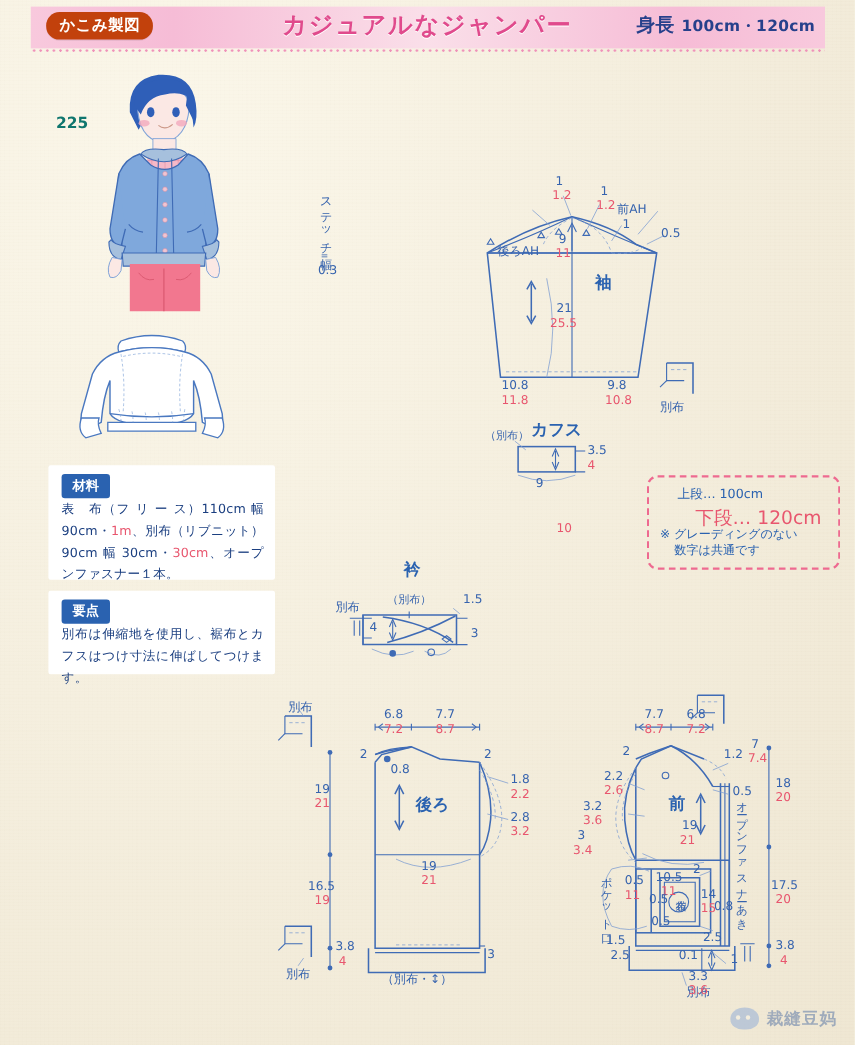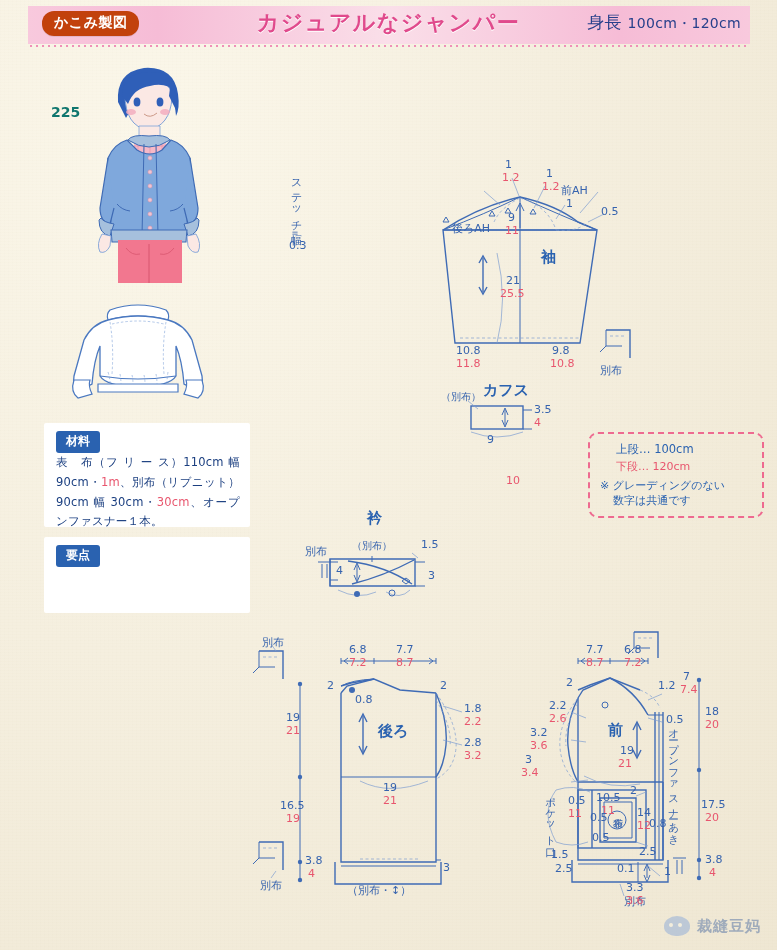--- a/index.html
+++ b/index.html
@@ -36,21 +36,21 @@
     padding:3px 12px 4px;font-size:14px;font-weight:bold;letter-spacing:.5px;
     box-shadow:0 1px 0 rgba(0,0,0,.08);
   }
   .hdr-title{
     position:absolute;left:0;top:8px;width:777px;text-align:center;
     font-size:22px;font-weight:bold;color:#e04a8c;letter-spacing:1.5px;
     text-shadow:0 1px 0 #fff;
   }
   .hdr-size{
     position:absolute;right:36px;top:11px;
-    font-size:17px;font-weight:normal;color:#27408b;letter-spacing:.3px;
+    font-size:17px;font-weight:bold;color:#27408b;letter-spacing:.3px;
   }
   .hdr-size .u{font-size:14px;}
 
   
   .pageno{position:absolute;left:51px;top:104px;font-size:14px;font-weight:bold;color:#0f766e;}
 
   
   .infobox{
     position:absolute;background:#ffffff;border-radius:2px;
   }
@@ -64,21 +64,21 @@
     letter-spacing:.2px;text-align:justify;
   }
   .rd{color:#e8566e;}
 
   
   .legend{
     position:absolute;left:588px;top:432px;width:172px;height:82px;
     border:2px dashed #ee6a90;border-radius:10px;
   }
   .legend .l1{position:absolute;left:26px;top:8px;font-size:11.5px;color:#2a62b0;text-align:right;}
-  .legend .l2{position:absolute;left:26px;top:25px;font-size:11px;color:#2a62b0;}
+  .legend .l2{position:absolute;left:42px;top:25px;font-size:17px;color:#2a62b0;}
   .legend .l2 .v{color:#e8566e;}
   .legend .l3{position:absolute;left:10px;top:45px;font-size:11px;color:#2a62b0;line-height:1.35;}
 
   
   .n{position:absolute;font-size:11px;color:#3663ae;white-space:nowrap;line-height:1.05;}
   .n.r{color:#e8566e;}
   .n.ttl{font-size:15px;font-weight:bold;color:#2a62b0;}
   .n.sm{font-size:10px;}
   .n.vert{writing-mode:vertical-rl;text-orientation:upright;letter-spacing:1px;}
 
@@ -184,20 +184,21 @@
   <path d="M154 92 Q158 104 150 110 L136 106 Q140 98 138 92Z" fill="#fff" stroke="#4a78c0" stroke-width="1.2"></path>
 </svg>
 
 <div class="infobox" style="left:44px;top:423px;width:206px;height:104px;">
   <div class="ib-tag">材料</div>
   <div class="ib-body">表　布（フ リ ー ス）110cm 幅 90cm・<span class="rd">1m</span>、別布（リブニット）90cm 幅 30cm・<span class="rd">30cm</span>、オープンファスナー１本。</div>
 </div>
 
 <div class="infobox" style="left:44px;top:537px;width:206px;height:76px;">
   <div class="ib-tag">要点</div>
+  <div class="ib-body">別布は伸縮地を使用し、裾布とカフスはつけ寸法に伸ばしてつけます。</div>
 </div>
 
 <div class="legend">
   <div class="l1"><span>上段…</span> <span>100cm</span></div>
   <div class="l2"><span class="v">下段…</span> <span class="v">120cm</span></div>
   <div class="l3"><span>※ グレーディングのない</span><br><span style="margin-left:13px;display:inline-block">数字は共通です</span></div>
 </div>
 
 <div class="n vert" style="left:290px;top:172px;font-size:11px;">ステッチ幅</div>
 <div class="n" style="left:290px;top:228px;font-size:10px;">＝</div>
@@ -475,21 +476,21 @@
 <div class="n" style="left:620px;top:745px;">19</div>
 <div class="n r" style="left:618px;top:758px;">21</div>
 <div class="n" style="left:630px;top:785px;">2</div>
 <div class="n" style="left:596px;top:792px;">10.5</div>
 <div class="n r" style="left:601px;top:805px;">11</div>
 <div class="n" style="left:568px;top:795px;">0.5</div>
 <div class="n r" style="left:568px;top:808px;">11</div>
 <div class="n" style="left:590px;top:812px;">0.5</div>
 <div class="n" style="left:592px;top:832px;">0.5</div>
 <div class="n" style="left:637px;top:807px;">14</div>
-<div class="n r" style="left:637px;top:820px;">12</div>
+<div class="n r" style="left:637px;top:820px;">15</div>
 <div class="n" style="left:649px;top:818px;">0.8</div>
 <div class="n" style="left:551px;top:849px;">1.5</div>
 <div class="n" style="left:639px;top:846px;">2.5</div>
 <div class="n" style="left:555px;top:863px;">2.5</div>
 <div class="n" style="left:617px;top:863px;">0.1</div>
 <div class="n" style="left:664px;top:866px;">1</div>
 <div class="n" style="left:626px;top:882px;">3.3</div>
 <div class="n r" style="left:626px;top:895px;">3.6</div>
 <div class="n" style="left:705px;top:706px;">18</div>
 <div class="n r" style="left:705px;top:719px;">20</div>

